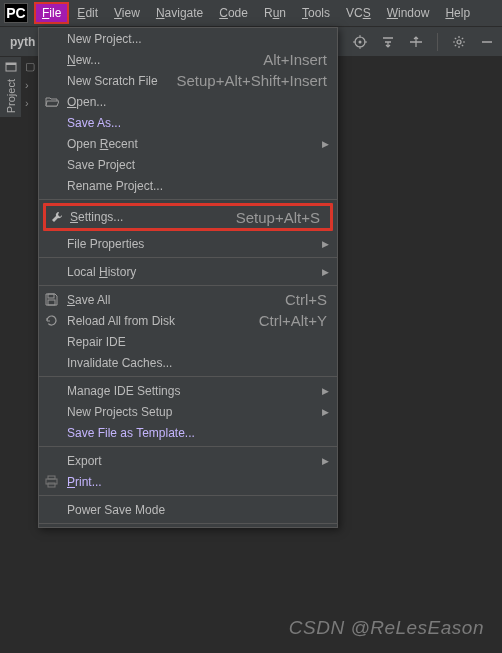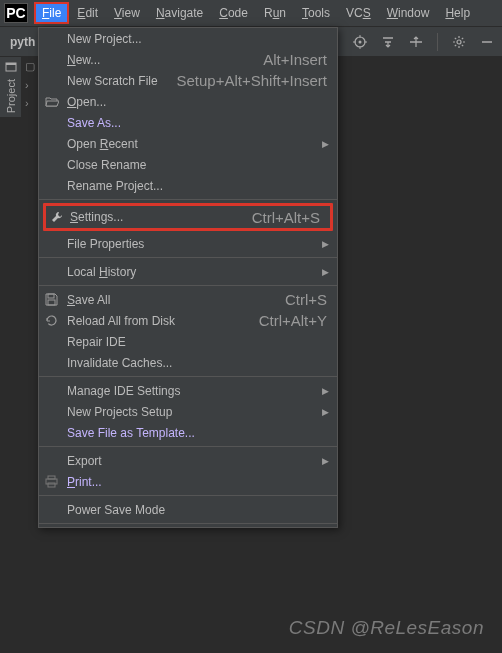--- a/index.html
+++ b/index.html
@@ -1,21 +1,21 @@
 <!DOCTYPE html>
 <html><head>
 <meta charset="utf-8">
 <style>
   * { margin: 0; padding: 0; box-sizing: border-box; font-family: "Segoe UI", Arial, sans-serif; }
   body { width: 502px; height: 653px; background: #2b2b2b; overflow: hidden; position: relative; color: #bbbbbb; font-size: 12px; }
   
   .menubar { height: 27px; background: #3c3f41; display: flex; align-items: center; padding-left: 4px; border-bottom: 1px solid #2b2b2b; }
   .logo { width: 24px; height: 20px; background: #000; color: #fff; font-weight: bold; font-size: 14px; display: flex; align-items: center; justify-content: center; margin-right: 6px; border: 1px solid #555; }
   .menubar-item { padding: 4px 8px; color: #bbbbbb; cursor: default; }
-  .menubar-item.active { background: #3b82f6; color: #fff; border: 2px solid #d9362a; padding: 2px 6px; }
+  .menubar-item.active { background: #a21caf; color: #fff; border: 2px solid #d9362a; padding: 2px 6px; }
   .underline { text-decoration: underline; }
   
   .navrow { height: 30px; background: #3c3f41; display: flex; align-items: center; padding: 0 6px; border-bottom: 1px solid #2b2b2b; position: relative; }
   .navrow .crumb { color: #bbbbbb; font-weight: bold; padding: 2px 4px; }
   .toolbar-right { position: absolute; right: 8px; display: flex; gap: 14px; align-items: center; color: #aaa; }
   .toolbar-right .sepbar { width: 1px; height: 18px; background: #555; }
   
   .left-gutter { position: absolute; left: 0; top: 57px; width: 22px; height: 60px; background: #3c3f41; border-right: 1px solid #2b2b2b; display: flex; flex-direction: column; align-items: center; padding-top: 4px; color: #aaa; }
   .project-tab { writing-mode: vertical-rl; transform: rotate(180deg); font-size: 11px; margin-top: 6px; }
   
@@ -140,34 +140,34 @@
       <span><span class="underline">O</span>pen...</span>
     </div>
     <div class="menu-item disabled">
       <span>Save As...</span>
     </div>
     <div class="menu-item">
       <span>Open <span class="underline">R</span>ecent</span>
       <span class="submenu-arrow">▶</span>
     </div>
     <div class="menu-item">
-      <span>Close Rename</span>
+      <span>Save Project</span>
     </div>
     <div class="menu-item">
       <span>Rename Project...</span>
     </div>
     <div class="menu-sep"></div>
     <div class="menu-item highlighted">
       <span class="icon">
         <svg width="14" height="14" viewBox="0 0 14 14">
           <path d="M9 2 A3 3 0 0 0 6 6 L2 10 L4 12 L8 8 A3 3 0 0 0 12 5 L10 7 L8 5 Z" fill="#bbb"></path>
         </svg>
       </span>
       <span><span class="underline">S</span>ettings...</span>
-      <span class="shortcut">Ctrl+Alt+S</span>
+      <span class="shortcut">Setup+Alt+S</span>
     </div>
     <div class="menu-item">
       <span>File Properties</span>
       <span class="submenu-arrow">▶</span>
     </div>
     <div class="menu-sep"></div>
     <div class="menu-item">
       <span>Local <span class="underline">H</span>istory</span>
       <span class="submenu-arrow">▶</span>
     </div>

